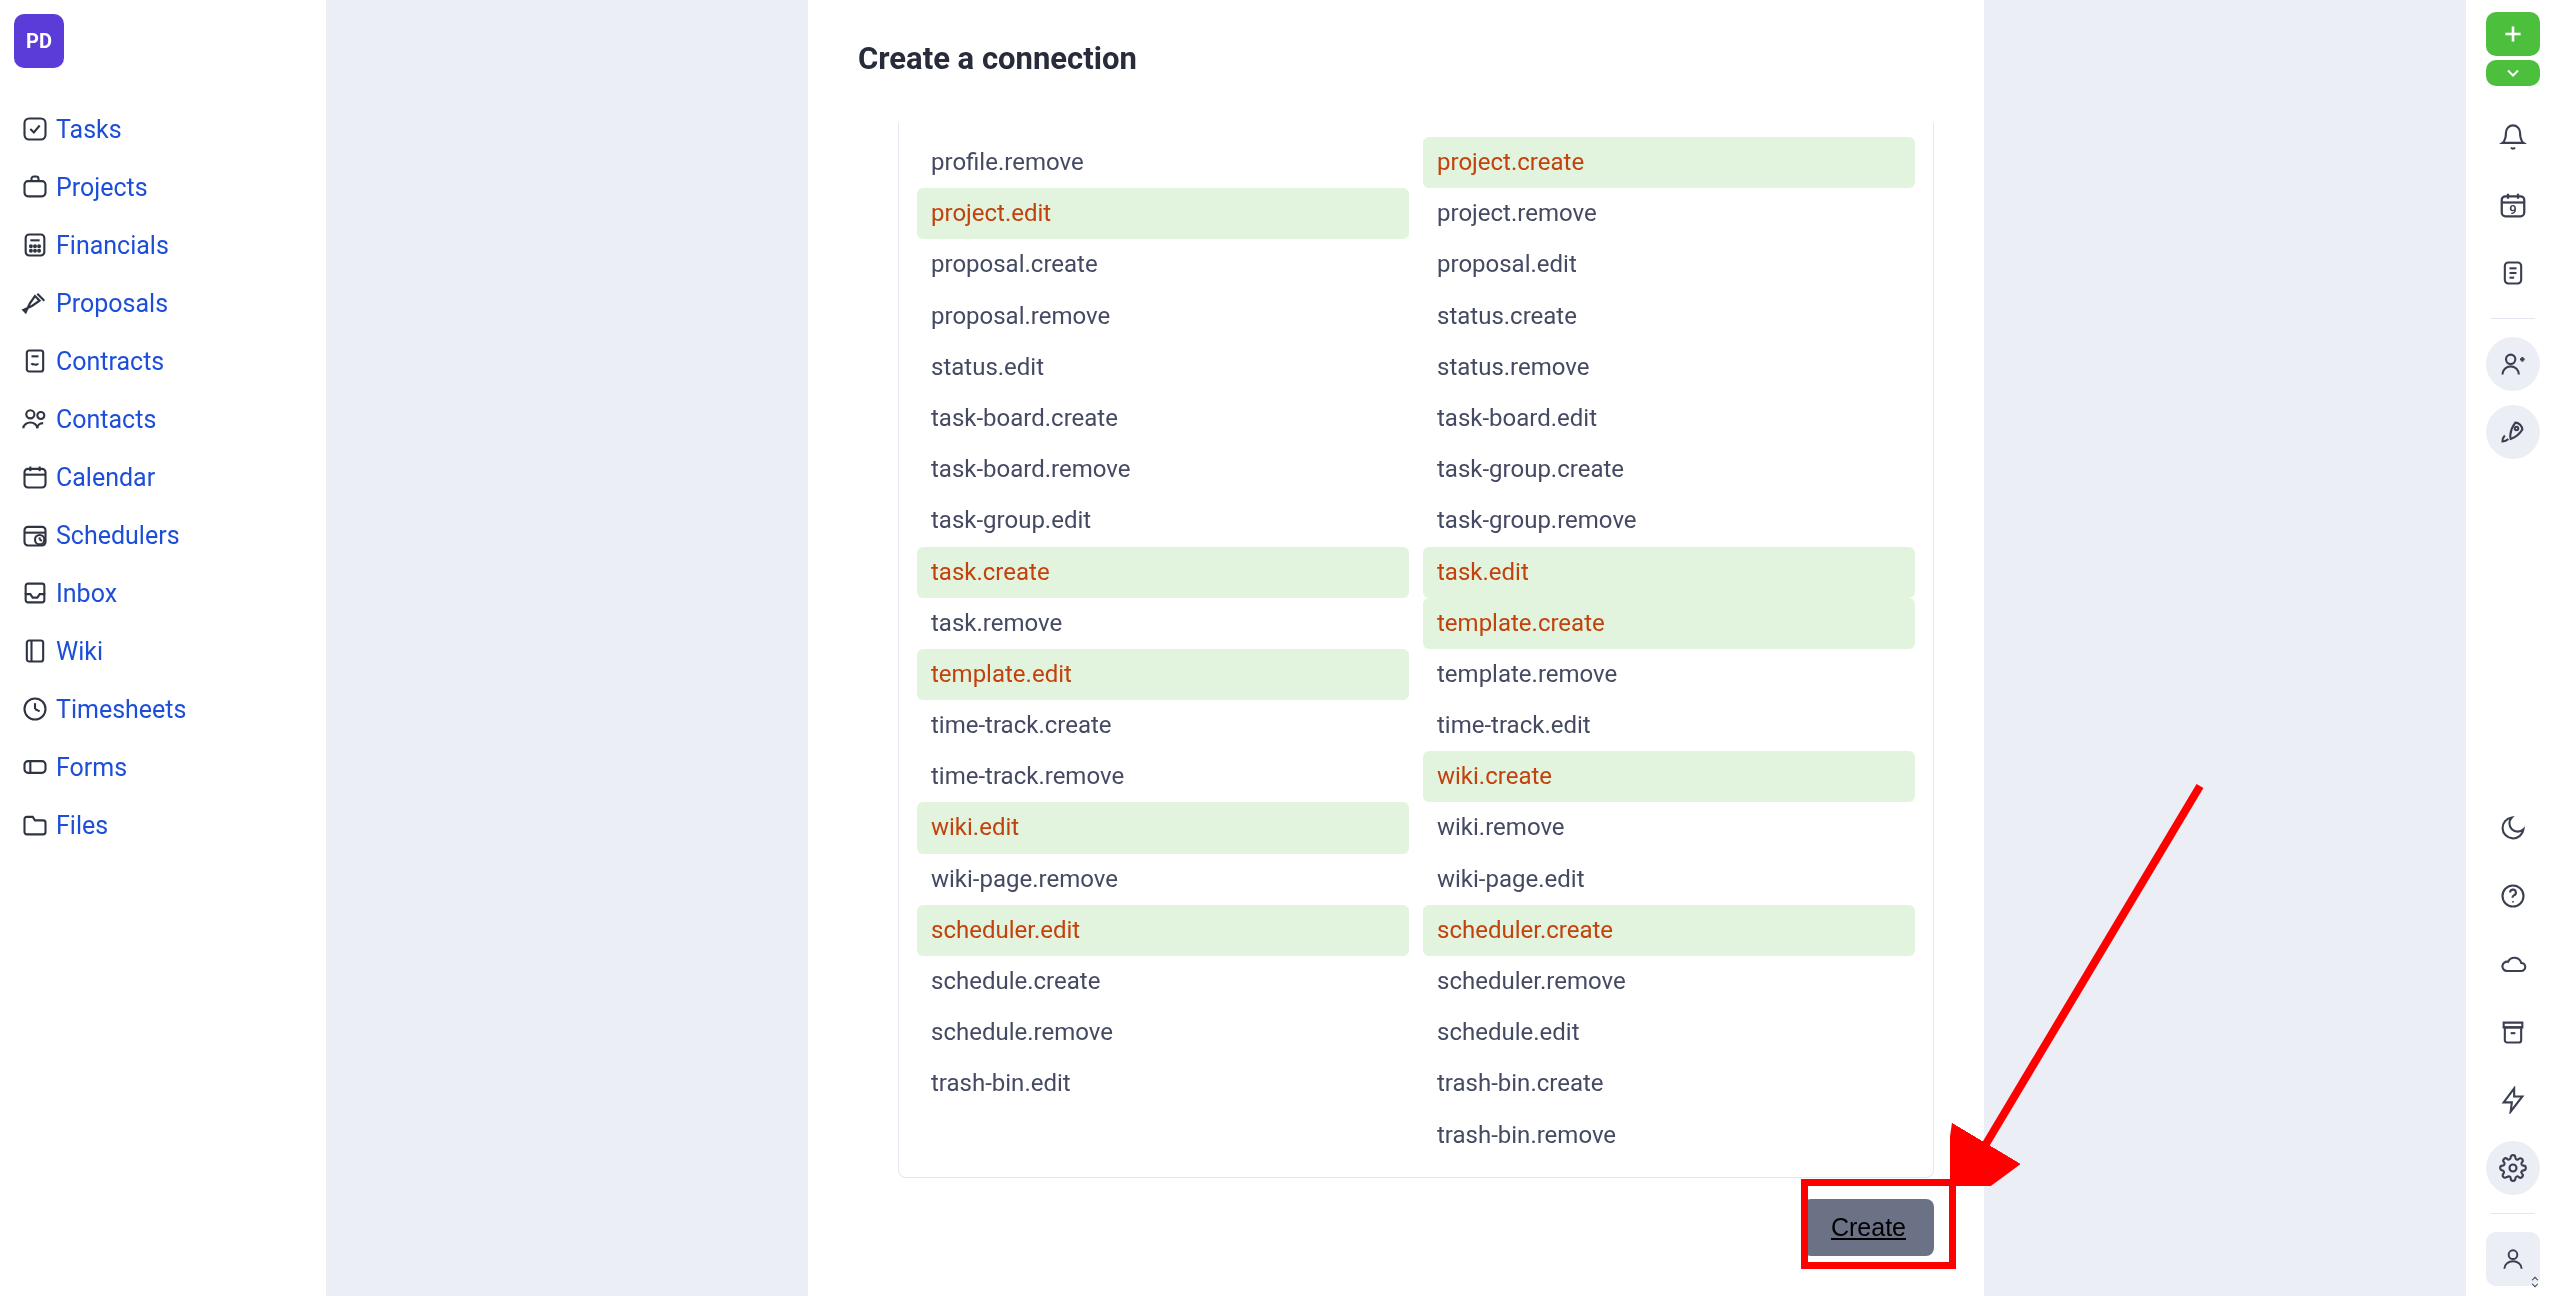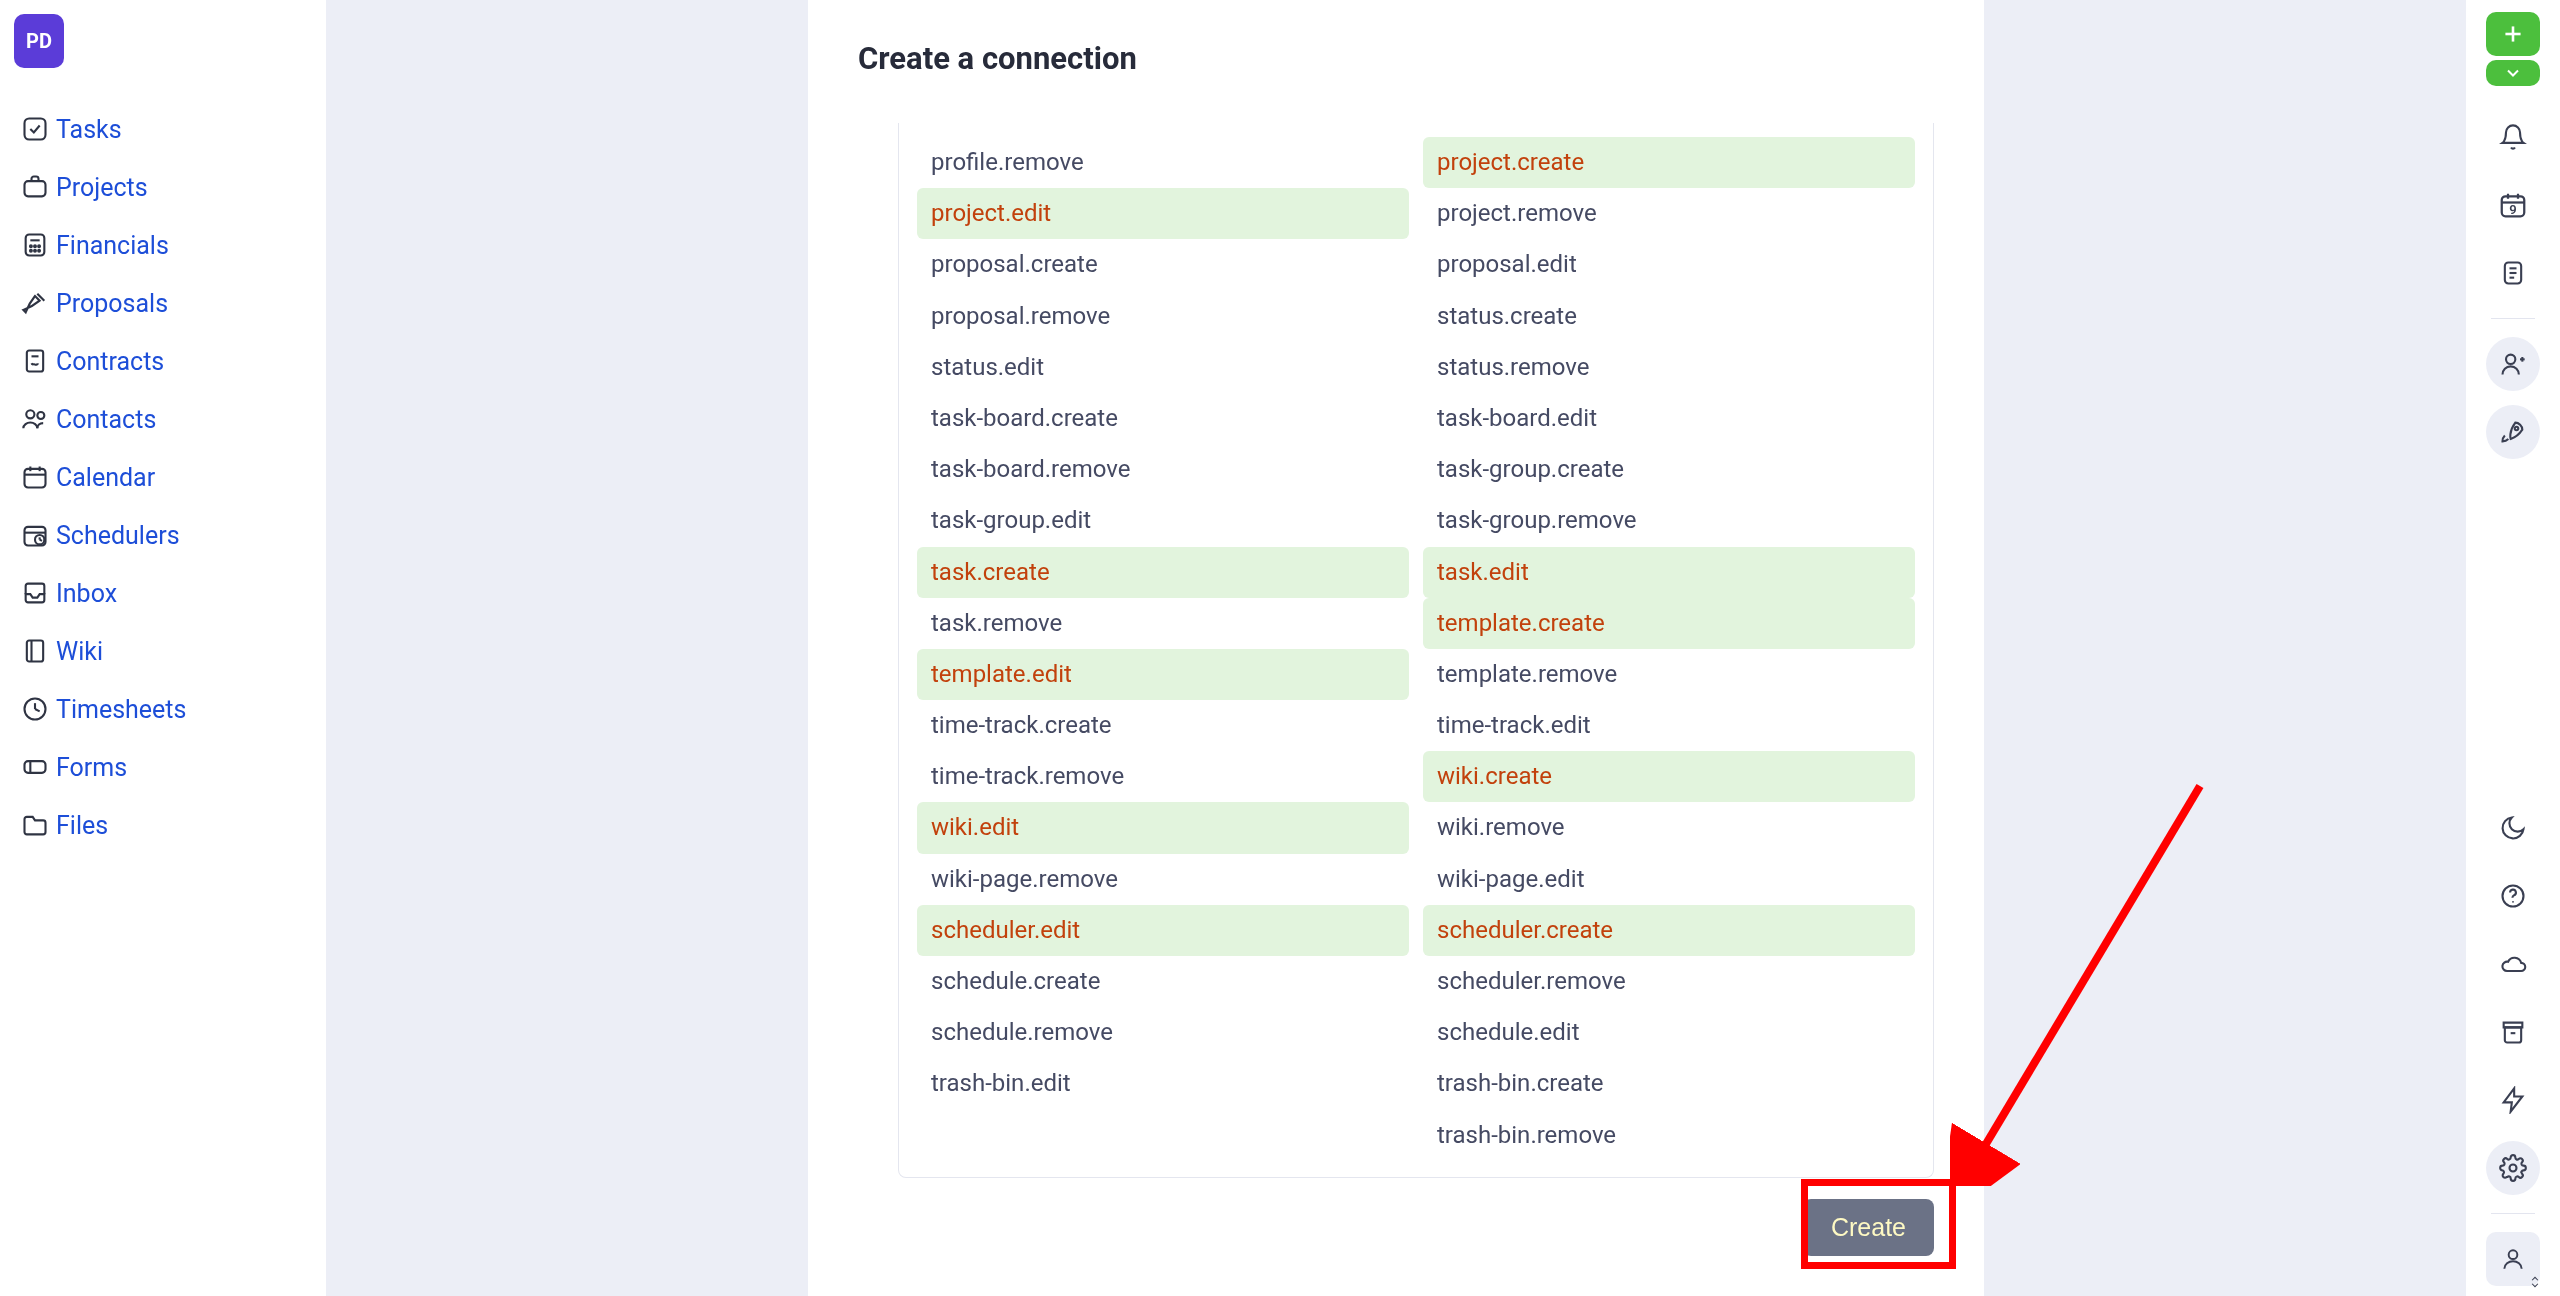--- a/index.html
+++ b/index.html
@@ -92,26 +92,27 @@
     color: #c2410c;
   }
 
   .footer-actions {
     position: absolute;
     right: 50px;
     bottom: 40px;
   }
   .btn-create {
     background: #6b7286;
-    color: #fef9c3;
+    color: #000000;
     border: none;
     border-radius: 8px;
     padding: 14px 28px;
     font-size: 25px;
     cursor: pointer;
+    text-decoration: underline;
   }
 
   
   .annotation-box {
     position: absolute;
     border: 7px solid #ff0000;
     left: 1801px; top: 1179px;
     width: 155px; height: 90px;
     pointer-events: none;
   }

